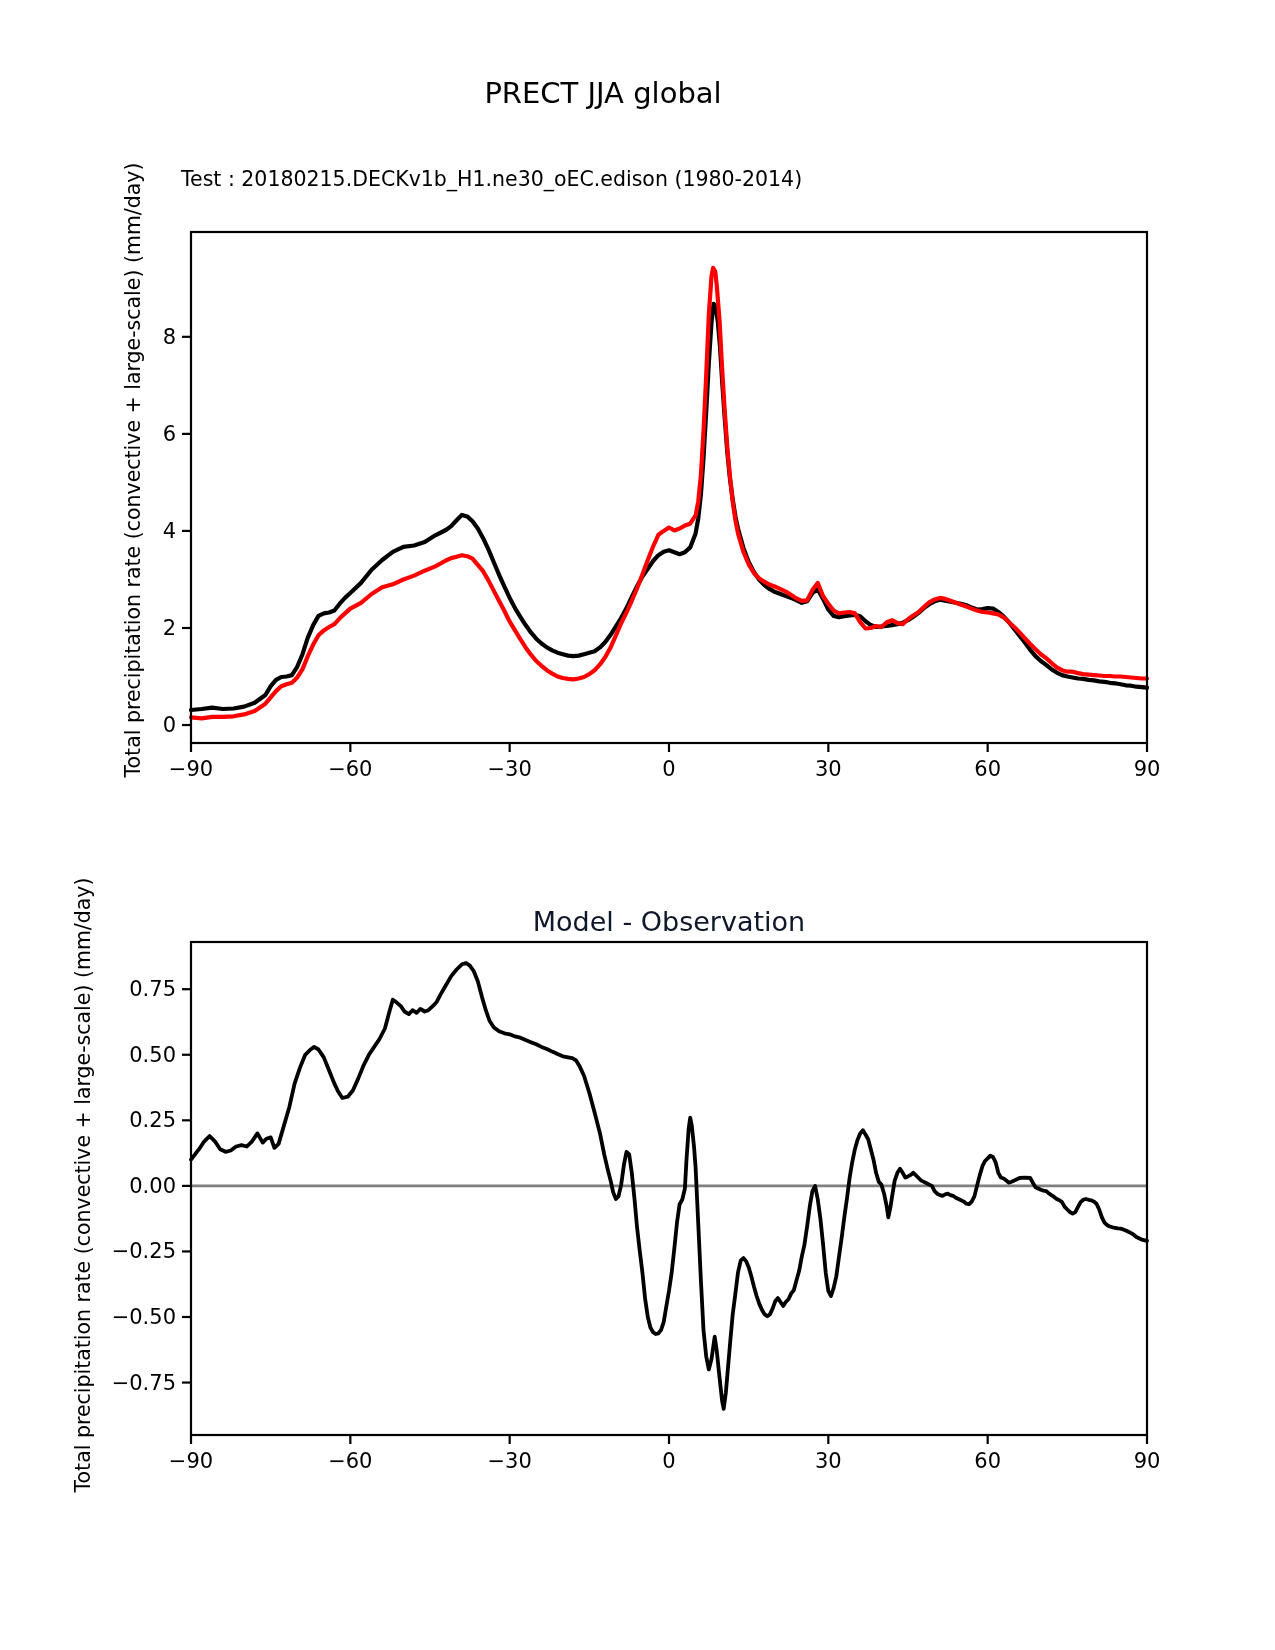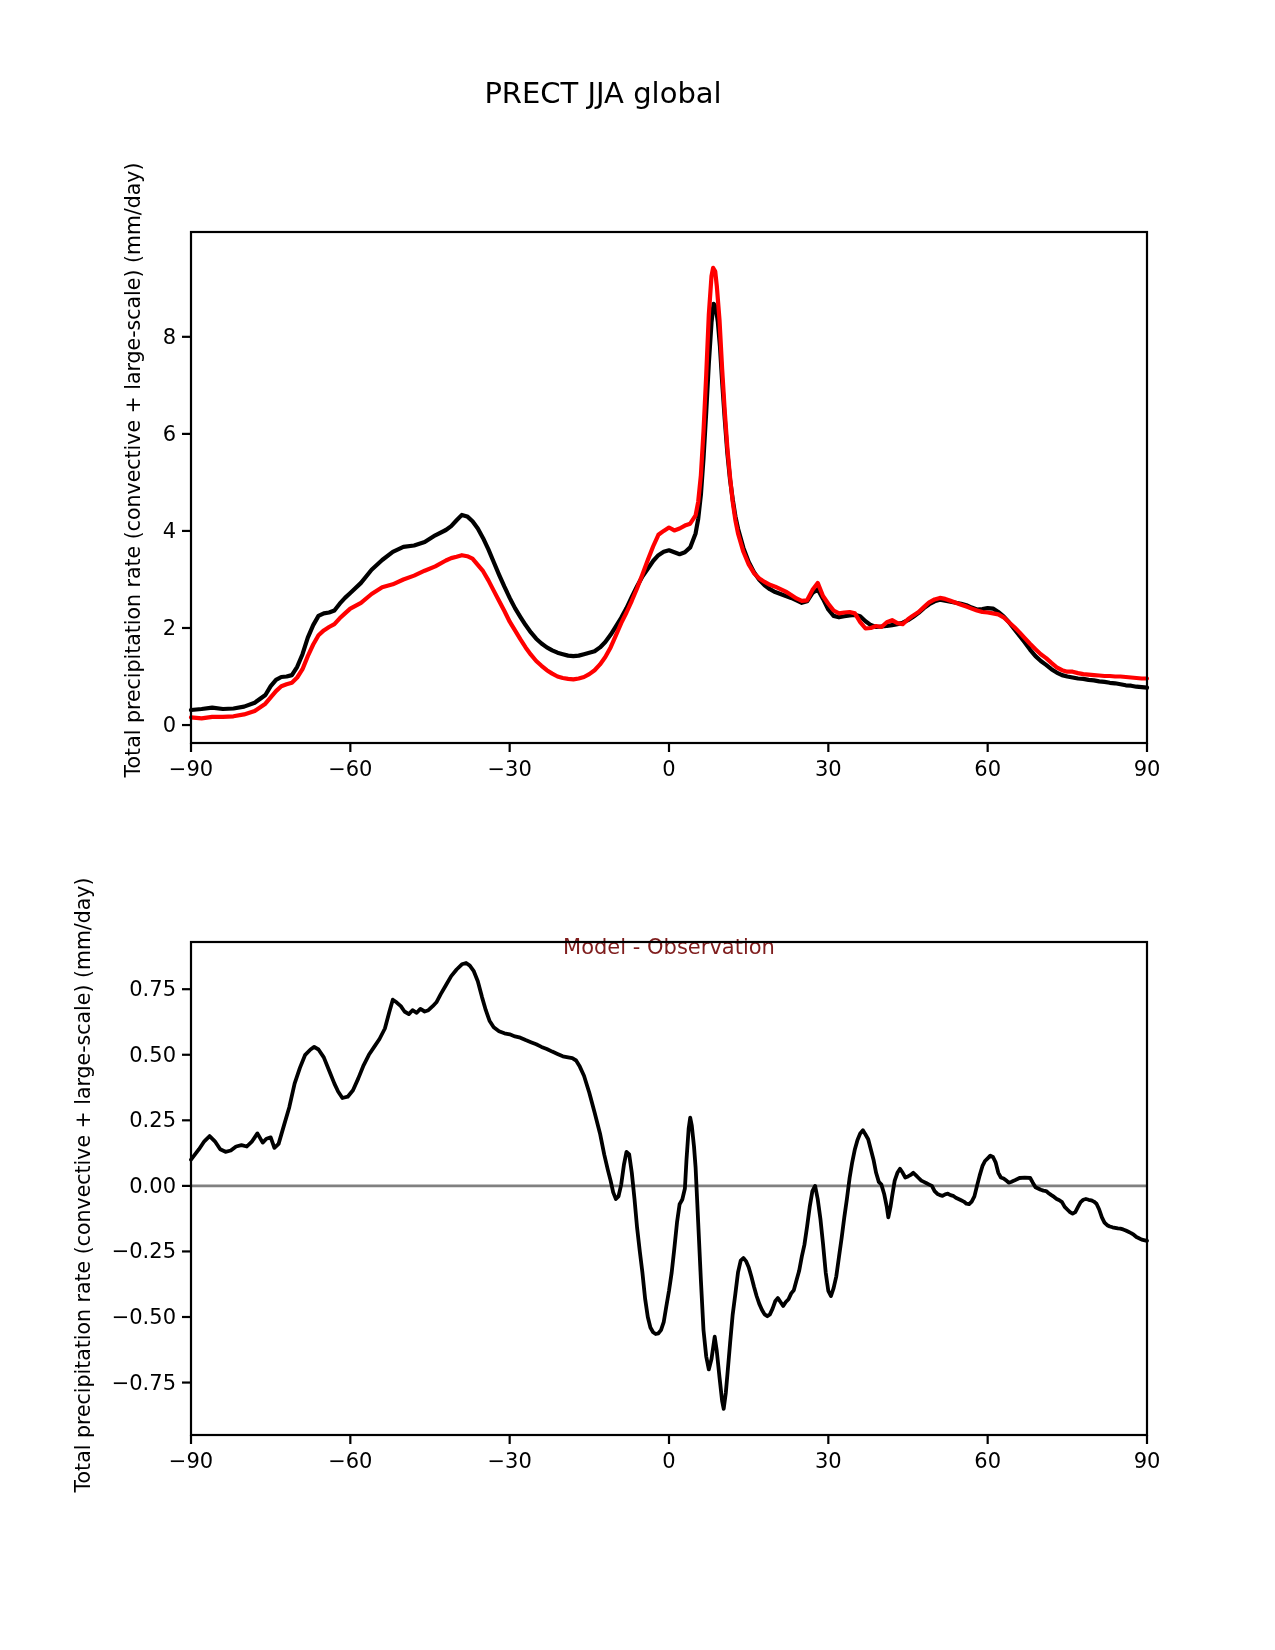--- a/index.html
+++ b/index.html
@@ -4,32 +4,33 @@
 <style>
   html,body{margin:0;padding:0;background:#ffffff;}
   .page{position:relative;width:1275px;height:1650px;background:#ffffff;overflow:hidden;
         font-family:"DejaVu Sans","Liberation Sans",sans-serif;color:#000;}
   .fig-title{position:absolute;left:603px;top:76px;transform:translateX(-50%);
              font-size:29px;color:#000;white-space:nowrap;}
   .run-label{position:absolute;left:181px;font-size:20.5px;white-space:nowrap;}
   .run-label.test{top:167px;color:#000000;}
   .run-label.ref{top:197px;color:#ff0000;}
   .panel-title{position:absolute;left:669px;top:906px;transform:translateX(-50%);
-               font-size:21px;color:#7f1d1d;white-space:nowrap;margin-top:29px;}
+               font-size:27px;color:#0f172a;white-space:nowrap;}
   .ylab{position:absolute;font-size:20.5px;color:#000;white-space:nowrap;
         transform:translate(-50%,-50%) rotate(-90deg);}
   .ylab.top{left:133px;top:470px;}
   .ylab.bottom{left:83px;top:1185px;}
   svg.chart{position:absolute;left:0;top:0;}
 </style>
 </head>
 <body>
 
 <div class="page">
   <div class="fig-title">PRECT JJA global</div>
+  <div class="run-label test">Test : 20180215.DECKv1b_H1.ne30_oEC.edison (1980-2014)</div>
   <div class="ylab top">Total precipitation rate (convective + large-scale) (mm/day)</div>
   <div class="ylab bottom">Total precipitation rate (convective + large-scale) (mm/day)</div>
   <div class="panel-title">Model - Observation</div>
 
   <svg class="chart" width="1275" height="1650" viewBox="0 0 1275 1650">
     <g id="panel-top">
         <polyline points="191.0,710.0 201.6,709.0 212.2,707.6 222.9,709.0 233.5,708.5 244.1,706.6 254.7,702.7 265.4,695.0 270.7,686.2 276.0,679.9 281.3,677.0 286.6,676.5 291.9,675.1 297.2,666.8 302.5,654.2 307.8,637.7 313.2,625.1 318.5,615.9 323.8,613.4 329.1,612.5 334.4,610.5 339.7,603.7 345.0,597.9 350.3,593.0 361.0,582.9 371.6,569.8 382.2,560.0 392.8,551.8 403.4,546.9 414.1,545.5 424.7,542.1 435.3,535.3 445.9,530.0 451.2,526.1 456.6,520.3 461.9,514.9 467.2,516.4 472.5,521.2 477.8,528.5 483.1,538.2 488.4,549.4 493.7,562.0 499.0,574.6 504.4,586.7 509.7,597.9 515.0,608.1 520.3,616.8 525.6,625.1 530.9,632.4 536.2,638.7 541.5,643.5 546.8,647.4 552.2,650.3 557.5,652.7 562.8,654.2 568.1,655.6 573.4,656.1 578.7,655.6 584.0,654.2 589.3,652.7 594.6,651.3 600.0,647.4 605.3,642.1 610.6,634.8 615.9,626.5 621.2,617.8 626.5,608.1 631.8,596.9 637.1,586.3 642.4,576.5 647.8,568.8 653.1,561.0 658.4,555.2 663.7,551.8 669.0,550.3 674.3,552.3 679.6,554.2 684.9,552.3 690.2,547.4 695.6,533.4 698.2,518.8 700.9,494.5 703.5,458.1 706.2,412.0 708.8,363.5 711.5,322.3 713.6,303.8 715.7,306.7 717.9,322.3 720.0,346.5 722.1,380.5 724.8,419.3 727.4,453.3 730.1,480.0 732.7,499.4 735.4,516.4 738.0,528.5 743.4,547.9 748.7,562.0 754.0,572.2 759.3,579.9 764.6,585.3 769.9,589.2 775.2,592.1 780.5,594.0 785.8,596.0 791.2,597.9 796.5,600.3 801.8,602.8 807.1,601.3 812.4,593.0 817.7,589.2 823.0,598.9 828.3,609.5 833.6,615.9 839.0,617.3 844.3,616.3 849.6,615.4 854.9,614.9 860.2,616.3 865.5,621.2 870.8,625.1 876.1,627.0 881.4,626.5 886.8,626.0 892.1,625.1 897.4,624.1 902.7,622.7 908.0,620.2 913.3,616.8 918.6,612.9 923.9,608.1 929.2,604.2 934.6,601.3 939.9,599.8 945.2,600.8 950.5,601.8 955.8,602.8 961.1,603.7 966.4,605.2 971.7,607.6 977.0,609.5 982.4,609.1 987.7,608.1 993.0,608.6 998.3,612.0 1003.6,616.3 1008.9,622.2 1014.2,629.0 1019.5,635.8 1024.8,642.5 1030.2,649.8 1035.5,656.1 1040.8,661.0 1046.1,664.9 1051.4,669.2 1056.7,672.6 1062.0,675.1 1067.3,676.5 1072.6,677.5 1078.0,678.5 1083.3,678.9 1088.6,679.9 1093.9,680.4 1099.2,681.4 1104.5,681.9 1109.8,682.8 1115.1,683.3 1120.4,684.3 1125.8,685.3 1131.1,685.7 1136.4,686.7 1141.7,687.2 1147.0,687.7" fill="none" stroke="#000000" stroke-width="4.2" stroke-linejoin="round" stroke-linecap="round"></polyline>
         <polyline points="191.0,717.3 201.6,718.3 212.2,716.8 222.9,716.8 233.5,716.3 244.1,714.4 254.7,711.0 265.4,703.7 270.7,697.4 276.0,691.1 281.3,686.2 286.6,684.3 291.9,682.8 297.2,677.5 302.5,669.2 307.8,656.1 313.2,644.5 318.5,635.3 323.8,630.4 329.1,627.0 334.4,624.1 339.7,618.3 345.0,613.4 350.3,608.6 361.0,602.8 371.6,594.0 382.2,587.2 392.8,584.3 403.4,579.5 414.1,575.6 424.7,570.7 435.3,566.4 445.9,560.5 451.2,558.1 456.6,556.7 461.9,555.2 467.2,556.2 472.5,558.6 477.8,564.9 483.1,571.2 488.4,580.4 493.7,590.6 499.0,600.8 504.4,611.0 509.7,621.7 515.0,630.4 520.3,639.2 525.6,647.4 530.9,654.7 536.2,661.0 541.5,665.8 546.8,670.2 552.2,673.6 557.5,676.5 562.8,678.0 568.1,678.9 573.4,679.4 578.7,678.5 584.0,677.0 589.3,674.1 594.6,670.2 600.0,664.4 605.3,657.1 610.6,647.4 615.9,635.3 621.2,623.1 626.5,612.5 631.8,600.8 637.1,588.2 642.4,574.6 647.8,560.0 653.1,546.5 658.4,534.8 663.7,530.9 669.0,527.5 674.3,530.4 679.6,528.5 684.9,525.6 690.2,523.7 695.6,515.4 698.2,501.8 700.9,475.1 703.5,431.5 706.2,375.6 708.8,315.0 711.5,276.2 713.1,267.9 715.2,271.3 716.8,285.9 719.5,319.8 722.1,368.4 724.8,412.0 727.4,448.4 730.1,477.6 732.7,501.8 735.4,520.3 738.0,533.4 743.4,551.8 748.7,564.4 754.0,573.2 759.3,578.5 764.6,581.9 769.9,584.8 775.2,586.7 780.5,589.2 785.8,591.6 791.2,595.0 796.5,598.4 801.8,600.8 807.1,600.3 812.4,590.1 817.7,582.9 823.0,596.0 828.3,603.7 833.6,610.5 839.0,613.4 844.3,612.5 849.6,612.0 854.9,613.4 860.2,622.2 865.5,628.5 870.8,628.0 876.1,626.0 881.4,627.0 886.8,622.2 892.1,620.2 897.4,623.1 902.7,624.1 908.0,619.3 913.3,615.4 918.6,612.0 923.9,607.1 929.2,602.3 934.6,599.4 939.9,597.9 945.2,598.9 950.5,600.8 955.8,602.8 961.1,604.7 966.4,606.6 971.7,608.6 977.0,610.5 982.4,612.0 987.7,612.5 993.0,613.4 998.3,614.4 1003.6,617.3 1008.9,622.2 1014.2,627.0 1019.5,632.4 1024.8,638.2 1030.2,644.0 1035.5,649.3 1040.8,654.2 1046.1,658.1 1051.4,662.9 1056.7,667.3 1062.0,670.2 1067.3,671.7 1072.6,671.7 1078.0,673.1 1083.3,674.1 1088.6,674.6 1093.9,675.1 1099.2,675.5 1104.5,676.0 1109.8,676.0 1115.1,676.5 1120.4,676.5 1125.8,677.0 1131.1,677.5 1136.4,678.0 1141.7,678.5 1147.0,678.5" fill="none" stroke="#ff0000" stroke-width="4.2" stroke-linejoin="round" stroke-linecap="round"></polyline>
         <rect x="191" y="232" width="956" height="511" fill="none" stroke="#000000" stroke-width="2.2"></rect>
         <line x1="191" y1="743" x2="191" y2="752" stroke="#000000" stroke-width="2.2"></line>

